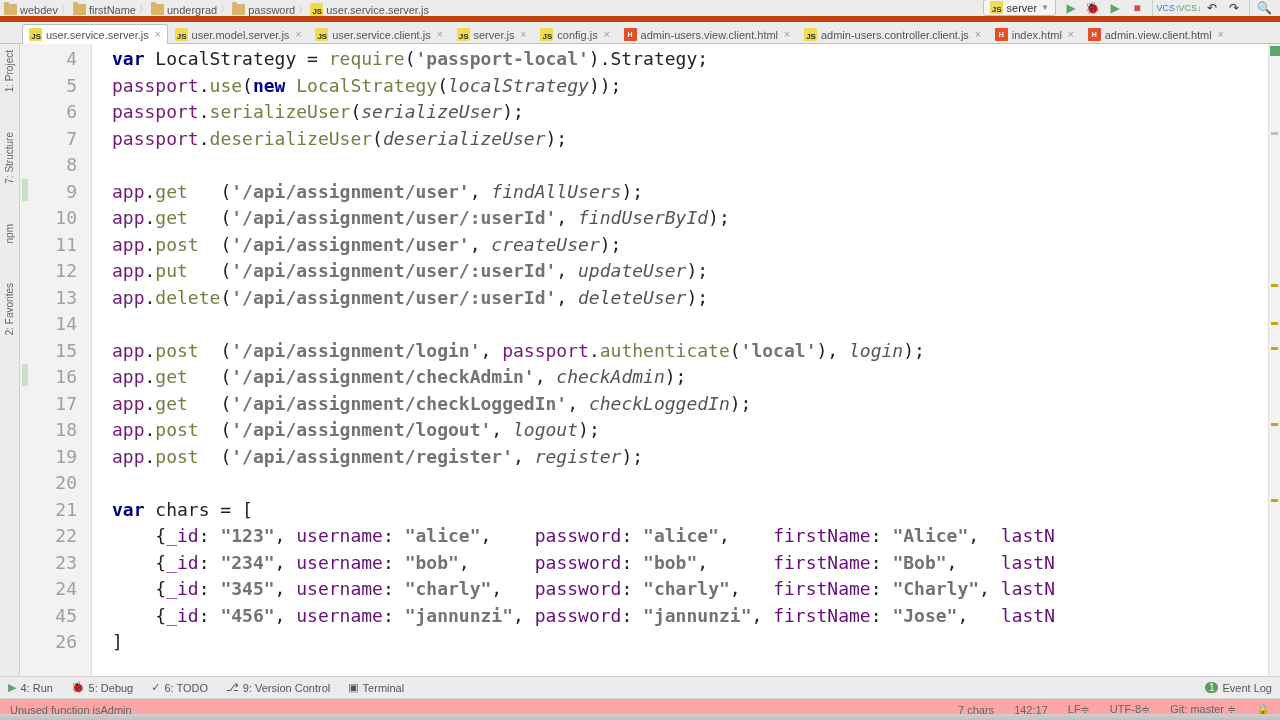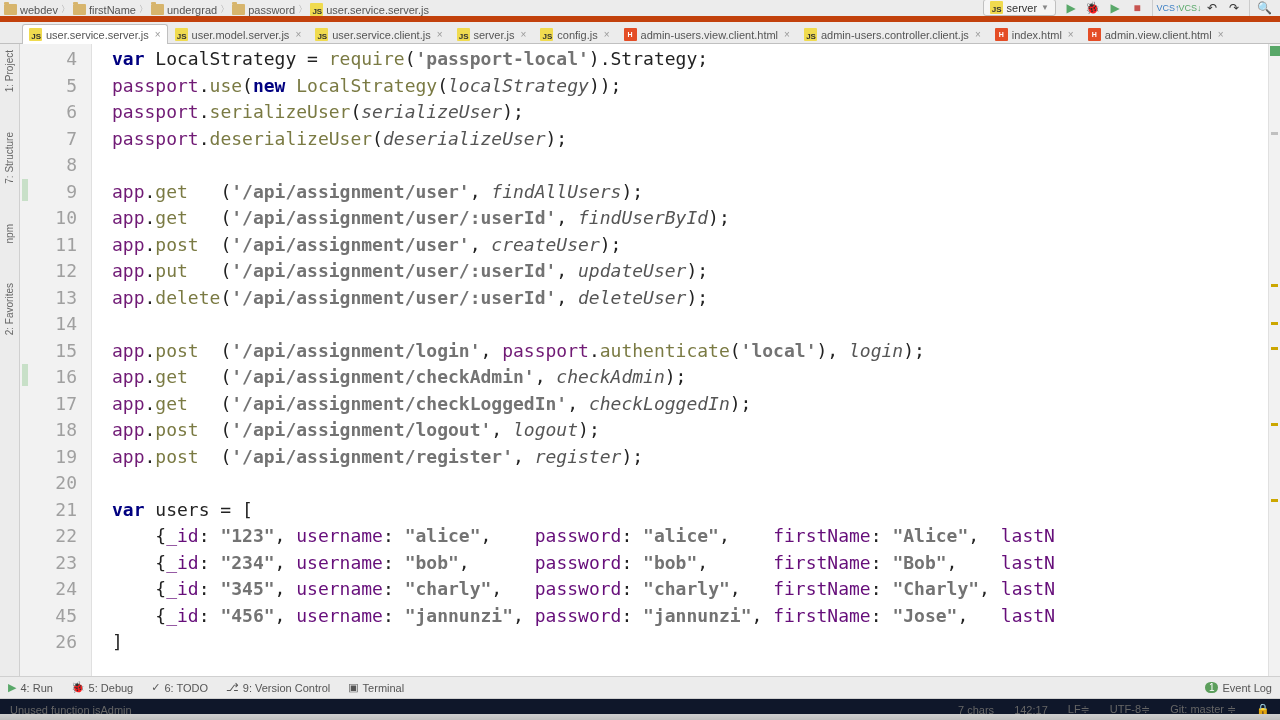--- a/index.html
+++ b/index.html
@@ -54,21 +54,21 @@
 .err-stripe .warn { background: #cca700; }
 .err-stripe .hint { background: #c0c0c0; }
 .err-stripe .box { position: absolute; left: 1px; top: 2px; width: 10px; height: 10px; background: #59a869; }
 
 
 .bottom-bar { position: absolute; left: 0; right: 0; bottom: 22px; height: 22px; background: #ececec; border-top: 1px solid #d0d0d0; display: flex; align-items: center; padding: 0 8px; gap: 18px; font-size: 11px; color: #555; }
 .bottom-bar .spacer { flex: 1; }
 .bb-item { display: flex; align-items: center; gap: 4px; }
 
 
-.status-bar { position: absolute; left: 0; right: 0; bottom: 0; height: 22px; background: #0f172a; border-top: 1px solid #d0d0d0; display: flex; align-items: center; padding: 0 10px; font-size: 11px; color: #666; }
+.status-bar { position: absolute; left: 0; right: 0; bottom: 0; height: 22px; background: #fca5a5; border-top: 1px solid #d0d0d0; display: flex; align-items: center; padding: 0 10px; font-size: 11px; color: #666; }
 .status-bar .spacer { flex: 1; }
 .status-bar .seg { margin-left: 20px; }
 
 
 .dock { position: absolute; left: 0; right: 0; bottom: -6px; height: 12px; background: linear-gradient(#d0d0d0, #b0b0b0); }
 </style>
 </head>
 <body>
 
 <div class="top-row">
@@ -211,21 +211,21 @@
 <span class="id">app</span><span class="def">.</span><span class="fn">post</span><span class="def">  (</span><span class="str">'/api/assignment/user'</span><span class="def">, </span><span class="param">createUser</span><span class="def">);</span>
 <span class="id">app</span><span class="def">.</span><span class="fn">put</span><span class="def">   (</span><span class="str">'/api/assignment/user/:userId'</span><span class="def">, </span><span class="param">updateUser</span><span class="def">);</span>
 <span class="id">app</span><span class="def">.</span><span class="fn">delete</span><span class="def">(</span><span class="str">'/api/assignment/user/:userId'</span><span class="def">, </span><span class="param">deleteUser</span><span class="def">);</span>
 
 <span class="id">app</span><span class="def">.</span><span class="fn">post</span><span class="def">  (</span><span class="str">'/api/assignment/login'</span><span class="def">, </span><span class="id">passport</span><span class="def">.</span><span class="fn">authenticate</span><span class="def">(</span><span class="str">'local'</span><span class="def">), </span><span class="param">login</span><span class="def">);</span>
 <span class="id">app</span><span class="def">.</span><span class="fn">get</span><span class="def">   (</span><span class="str">'/api/assignment/checkAdmin'</span><span class="def">, </span><span class="param">checkAdmin</span><span class="def">);</span>
 <span class="id">app</span><span class="def">.</span><span class="fn">get</span><span class="def">   (</span><span class="str">'/api/assignment/checkLoggedIn'</span><span class="def">, </span><span class="param">checkLoggedIn</span><span class="def">);</span>
 <span class="id">app</span><span class="def">.</span><span class="fn">post</span><span class="def">  (</span><span class="str">'/api/assignment/logout'</span><span class="def">, </span><span class="param">logout</span><span class="def">);</span>
 <span class="id">app</span><span class="def">.</span><span class="fn">post</span><span class="def">  (</span><span class="str">'/api/assignment/register'</span><span class="def">, </span><span class="param">register</span><span class="def">);</span>
 
-<span class="kw2">var</span><span class="def"> users = [</span>
+<span class="kw2">var</span><span class="def"> chars = [</span>
 <span class="def">    {</span><span class="prop">_id</span><span class="def">: </span><span class="str">"123"</span><span class="def">, </span><span class="prop">username</span><span class="def">: </span><span class="str">"alice"</span><span class="def">,    </span><span class="prop">password</span><span class="def">: </span><span class="str">"alice"</span><span class="def">,    </span><span class="prop">firstName</span><span class="def">: </span><span class="str">"Alice"</span><span class="def">,  </span><span class="prop">lastN</span>
 <span class="def">    {</span><span class="prop">_id</span><span class="def">: </span><span class="str">"234"</span><span class="def">, </span><span class="prop">username</span><span class="def">: </span><span class="str">"bob"</span><span class="def">,      </span><span class="prop">password</span><span class="def">: </span><span class="str">"bob"</span><span class="def">,      </span><span class="prop">firstName</span><span class="def">: </span><span class="str">"Bob"</span><span class="def">,    </span><span class="prop">lastN</span>
 <span class="def">    {</span><span class="prop">_id</span><span class="def">: </span><span class="str">"345"</span><span class="def">, </span><span class="prop">username</span><span class="def">: </span><span class="str">"charly"</span><span class="def">,   </span><span class="prop">password</span><span class="def">: </span><span class="str">"charly"</span><span class="def">,   </span><span class="prop">firstName</span><span class="def">: </span><span class="str">"Charly"</span><span class="def">, </span><span class="prop">lastN</span>
 <span class="def">    {</span><span class="prop">_id</span><span class="def">: </span><span class="str">"456"</span><span class="def">, </span><span class="prop">username</span><span class="def">: </span><span class="str">"jannunzi"</span><span class="def">, </span><span class="prop">password</span><span class="def">: </span><span class="str">"jannunzi"</span><span class="def">, </span><span class="prop">firstName</span><span class="def">: </span><span class="str">"Jose"</span><span class="def">,   </span><span class="prop">lastN</span>
 <span class="def">]</span>
 </div>
 </div>
 
 <div class="err-stripe">
   <div class="box"></div>

